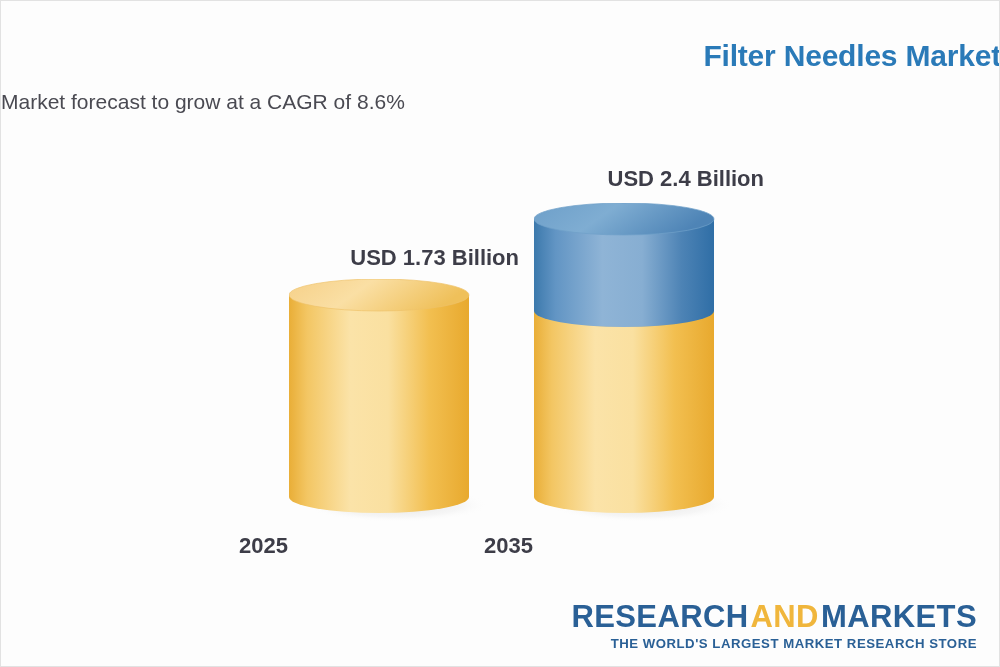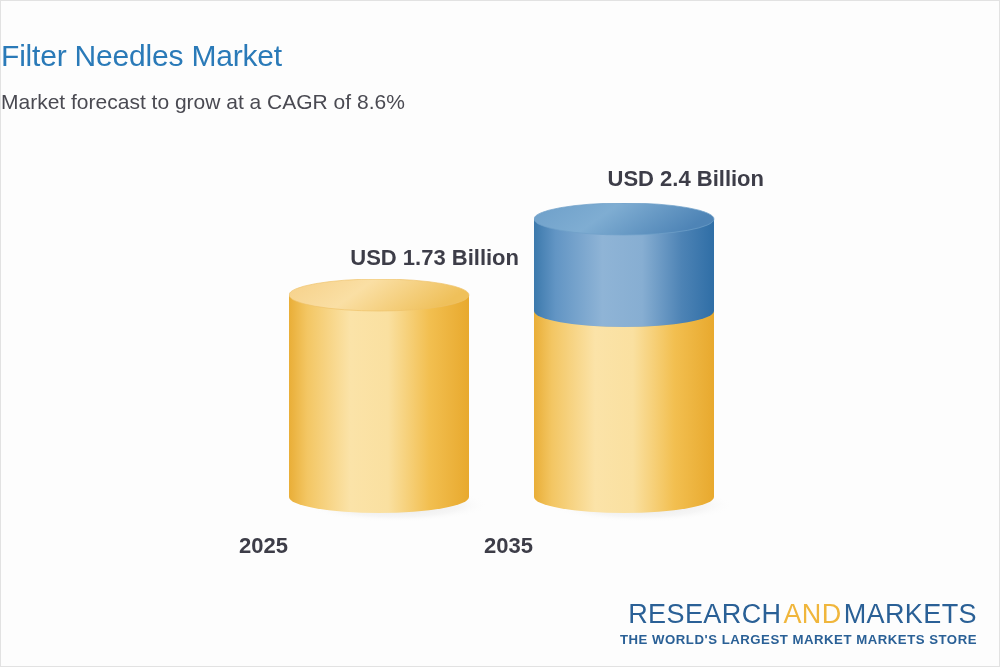--- a/index.html
+++ b/index.html
@@ -23,23 +23,23 @@
     border: 1px solid #e2e2e2;
     overflow: hidden;
   }
 
   
   .chart-title {
     position: absolute;
     left: 0;
     top: 38px;
     width: 1000px;
-    text-align: left;
+    text-align: right;
     font-size: 30px;
-    font-weight: normal;
+    font-weight: bold;
     color: #2a7ab8;
     letter-spacing: -0.2px;
   }
   .chart-subtitle {
     position: absolute;
     left: 0;
     top: 89px;
     width: 1000px;
     font-size: 21px;
     font-weight: normal;
@@ -106,22 +106,22 @@
     letter-spacing: 0.1px;
   }
 
   .brand {
     position: absolute;
     right: 22px;
     top: 600px;
     text-align: right;
   }
   .brand-main {
-    font-size: 27px;
-    font-weight: normal;
+    font-size: 31px;
+    font-weight: bold;
     letter-spacing: 0.4px;
     line-height: 1.02;
     white-space: nowrap;
   }
   .brand-word-research { color: #2a6096; }
   .brand-word-and { color: #f0b63c; margin: 0 2px; }
   .brand-word-markets { color: #2a6096; }
   .brand-tagline {
     font-size: 13.2px;
     font-weight: bold;
@@ -235,16 +235,16 @@
       </div>
 
       <div class="cat-label">2035</div>
     </div>
 
   </div>
 
 
   <div class="brand">
     <div class="brand-main"><span class="brand-word-research">RESEARCH</span><span class="brand-word-and">AND</span><span class="brand-word-markets">MARKETS</span></div>
-    <div class="brand-tagline">THE WORLD'S LARGEST MARKET MARKETS STORE</div>
+    <div class="brand-tagline">THE WORLD'S LARGEST MARKET RESEARCH STORE</div>
   </div>
 
 </div>
 
 </body></html>

